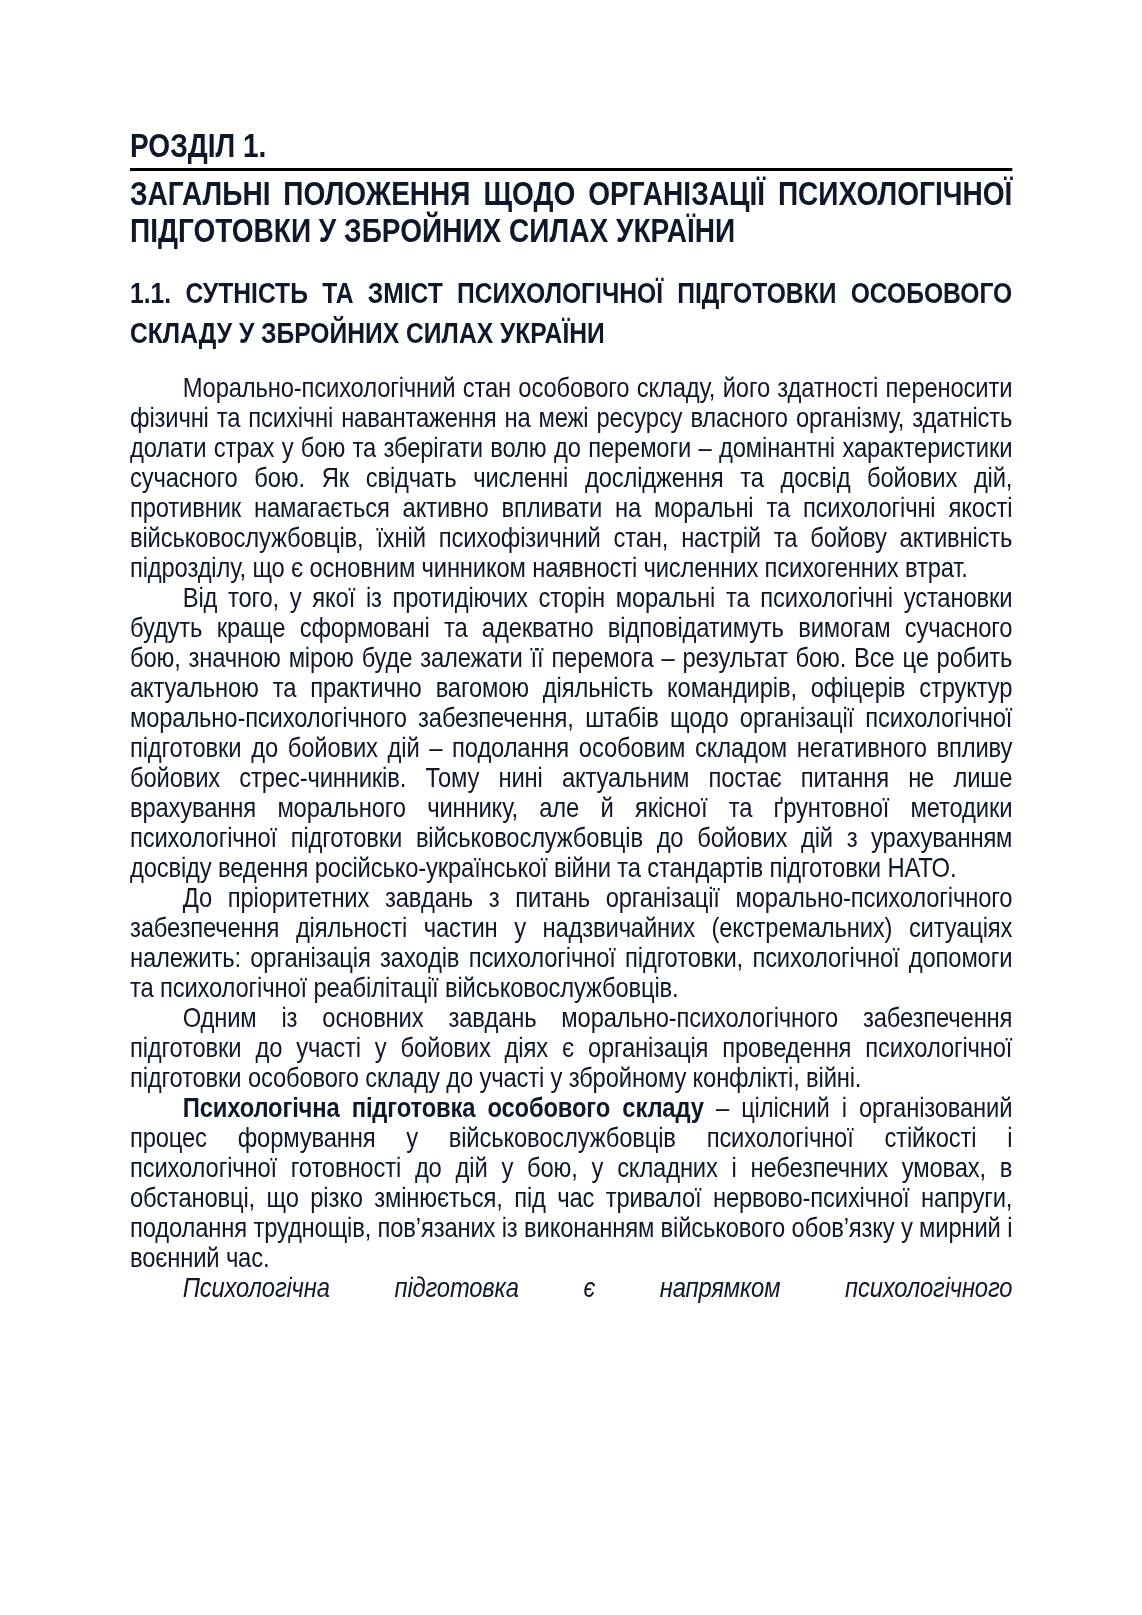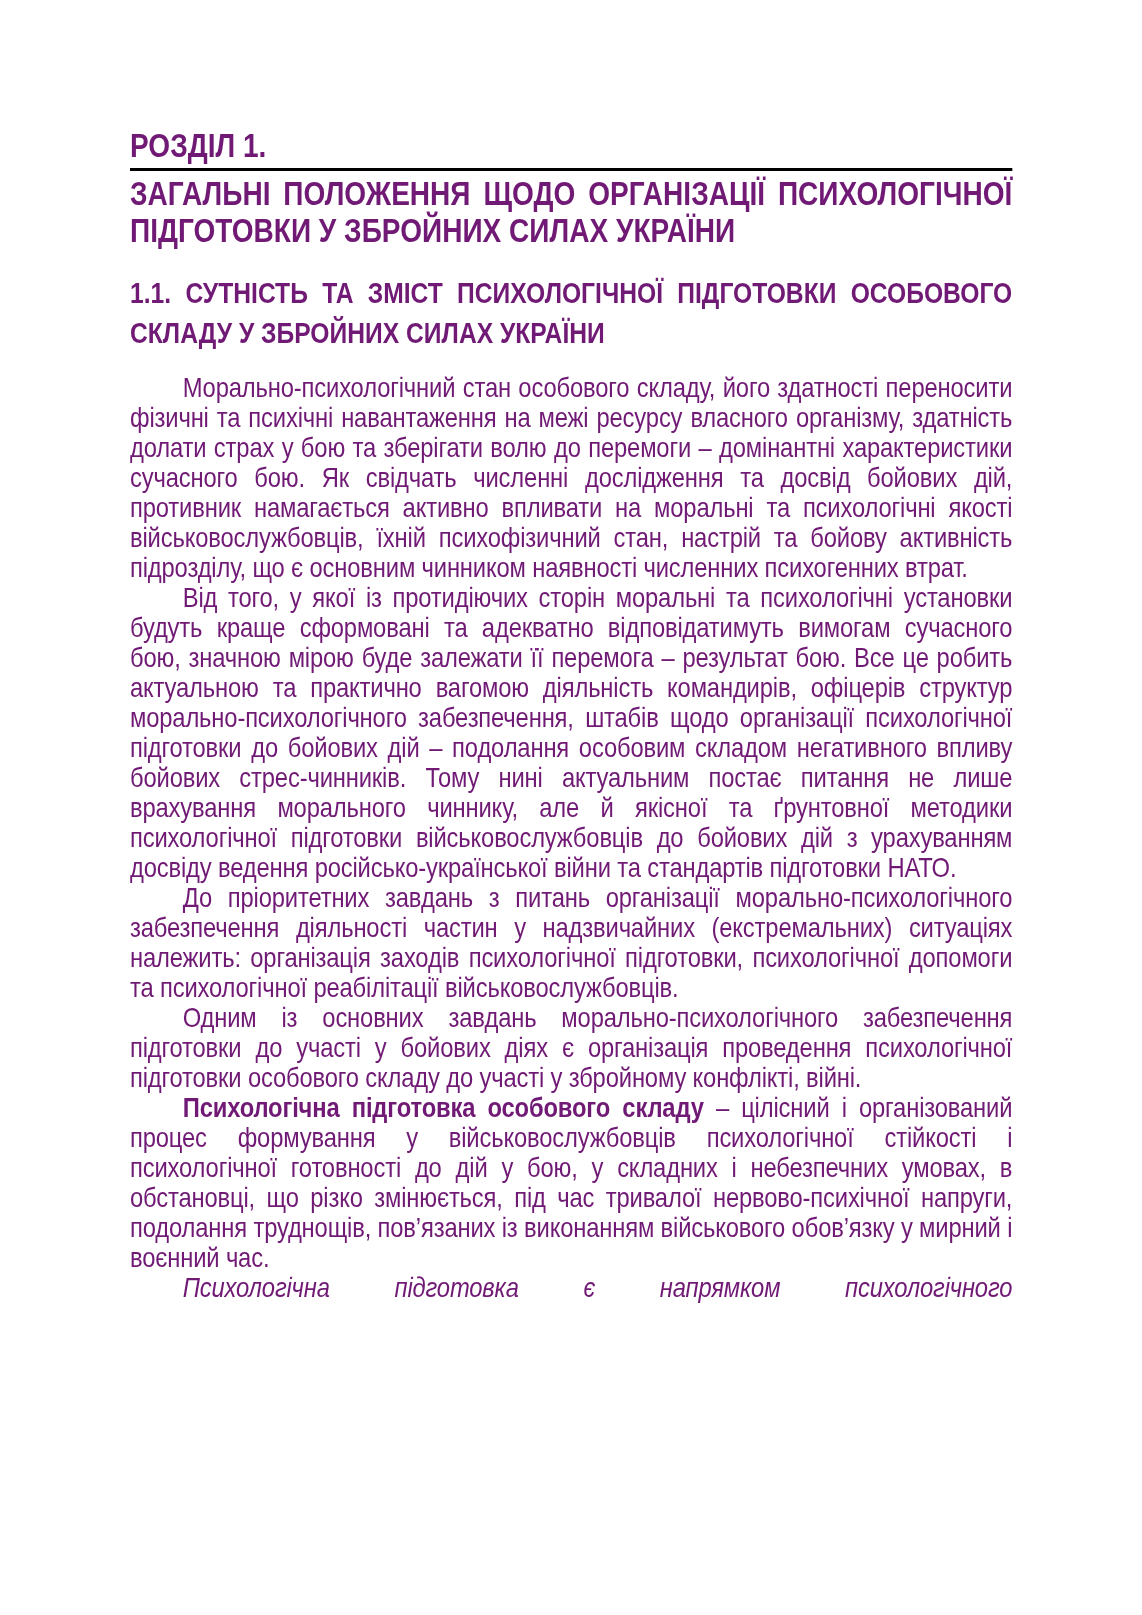--- a/index.html
+++ b/index.html
@@ -5,21 +5,21 @@
   html, body {
     margin: 0;
     padding: 0;
     background: #ffffff;
   }
   .page {
     position: relative;
     width: 1142px;
     height: 1420px;
     background: #ffffff;
-    color: #701a75;
+    color: #0f172a;
     font-family: "Liberation Sans", sans-serif;
     overflow: hidden;
   }
   
   .content {
     position: absolute;
     left: 130px;
     top: 126px;
     width: 1038px;
     transform: scaleX(0.85);

